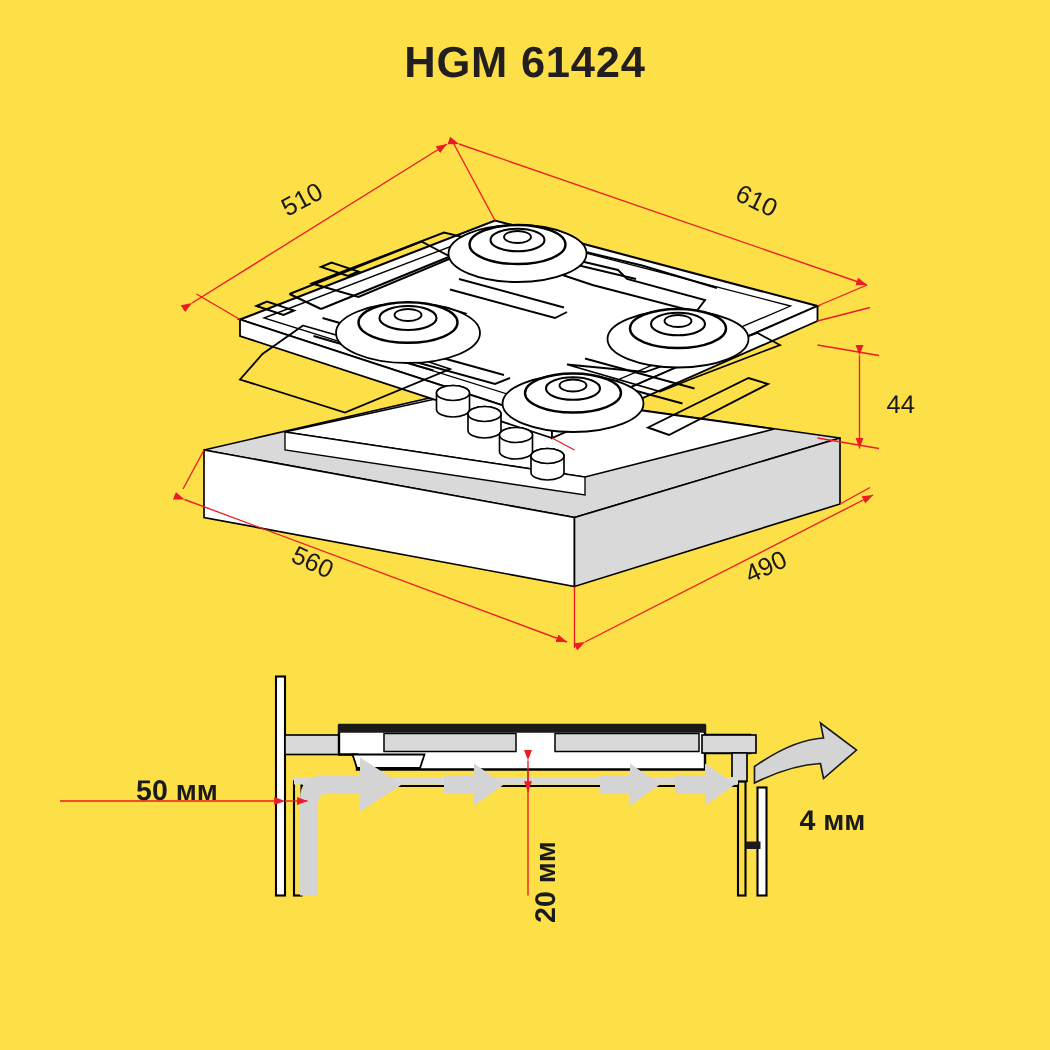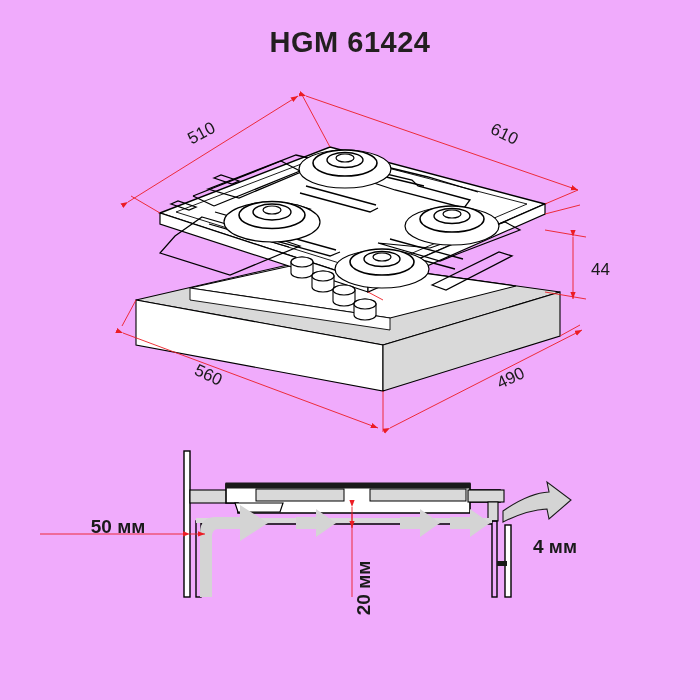--- a/index.html
+++ b/index.html
@@ -1,18 +1,18 @@
 <!DOCTYPE html>
 <html><head>
 <meta charset="utf-8">
 <style>
   html,body{margin:0;padding:0;background:#ffffff;}
   body{width:700px;height:700px;overflow:hidden;
        font-family:"Liberation Sans","DejaVu Sans",sans-serif;}
-  #page{position:relative;width:700px;height:700px;background:#f0abfc;}
+  #page{position:relative;width:700px;height:700px;background:#fde047;}
   #title{
     position:absolute;left:0;top:26px;width:700px;text-align:center;
     font-size:29px;font-weight:bold;color:#231f20;letter-spacing:0.5px;
     font-family:"Liberation Sans","DejaVu Sans",sans-serif;
   }
   svg{position:absolute;left:0;top:0;}
   .dimtxt{font-family:"Liberation Sans","DejaVu Sans",sans-serif;
           font-size:17px;fill:#1a1a1a;font-weight:normal;}
   .dimtxt-b{font-family:"Liberation Sans","DejaVu Sans",sans-serif;
           font-size:19px;fill:#1a1a1a;font-weight:bold;}

